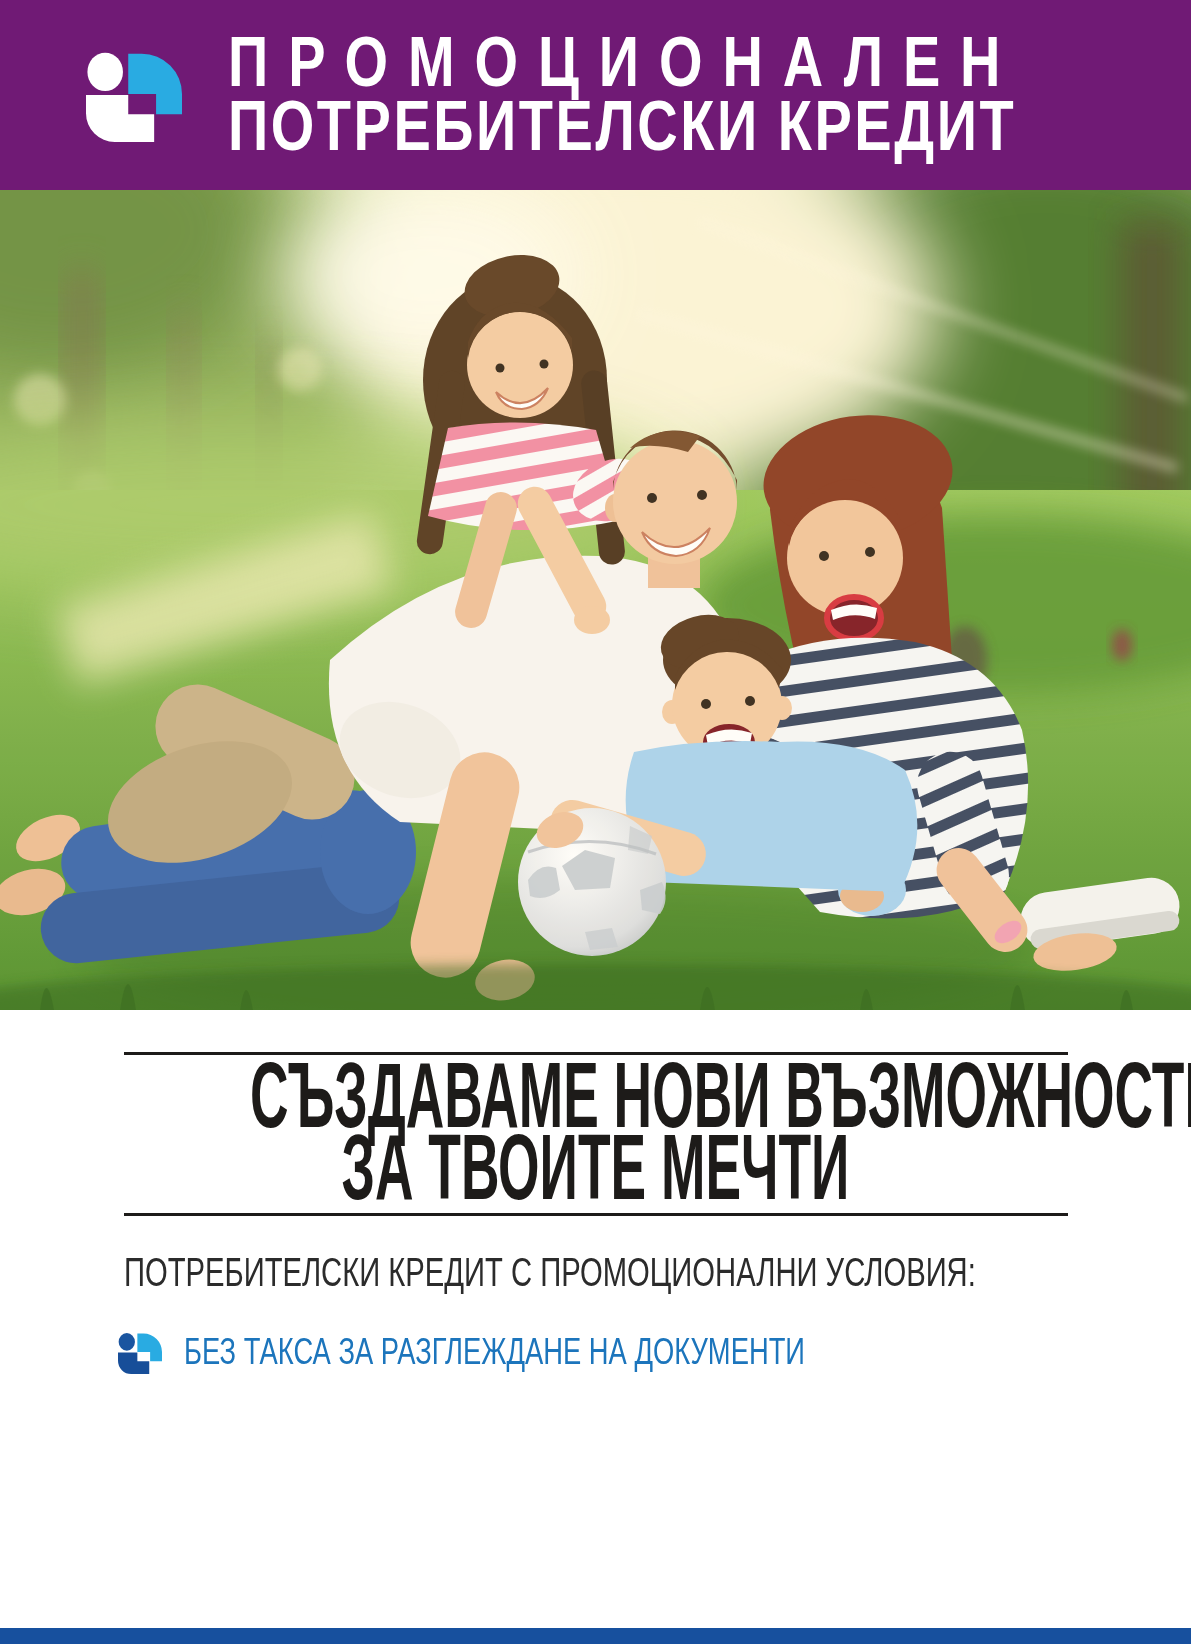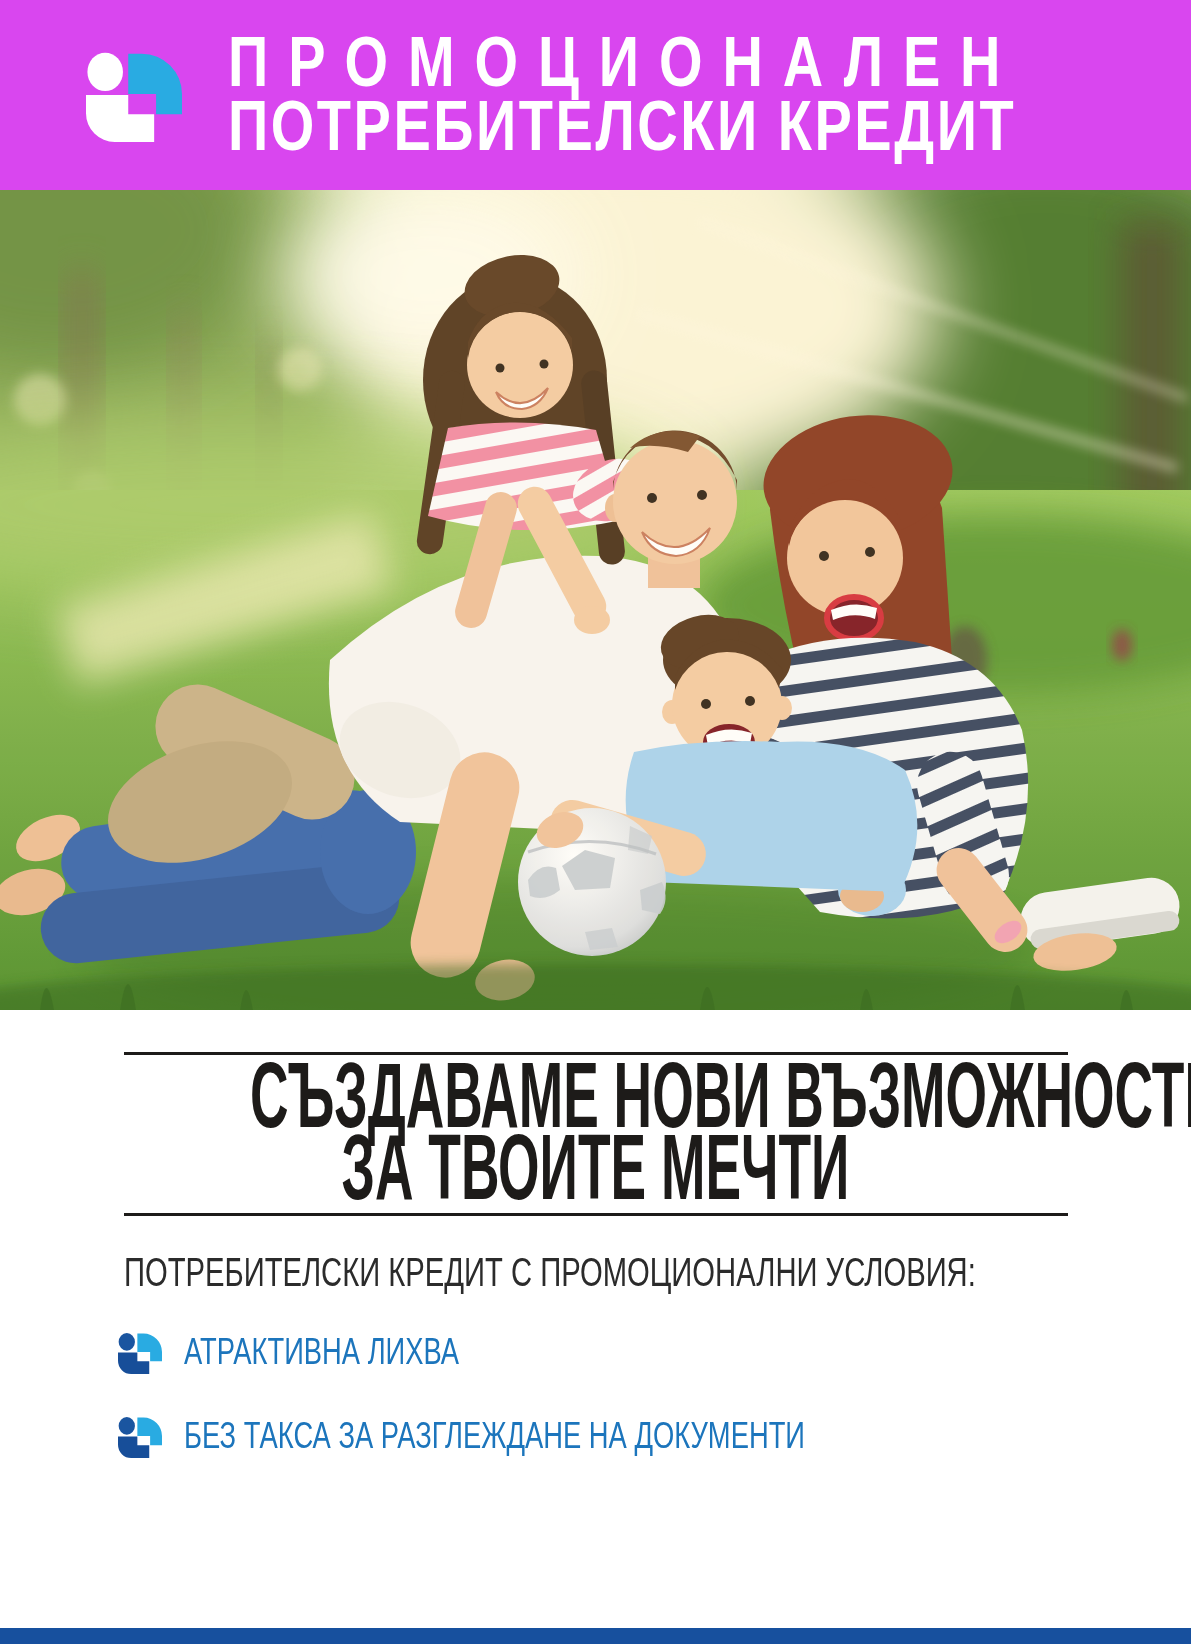--- a/index.html
+++ b/index.html
@@ -1,21 +1,21 @@
 <!DOCTYPE html>
 <html><head>
 <meta charset="utf-8">
 <style>
   html,body{margin:0;padding:0;}
   body{
     width:1191px;height:1644px;background:#ffffff;overflow:hidden;position:relative;
     font-family:"Liberation Sans", sans-serif;
   }
   
-  .topbar{height:190px;background:#d946ef;position:relative;}
+  .topbar{height:190px;background:#701a75;position:relative;}
   .logo-big{position:absolute;left:86px;top:46px;width:96px;height:96px;
     --dot:#FFFFFF;--quarter:#29ABE2;--body:#FFFFFF;}
   .topbar-title{position:absolute;left:228px;top:32px;color:#FFFFFF;font-weight:bold;}
   .topbar-line{display:block;transform:scaleX(.80);transform-origin:left center;
     white-space:nowrap;font-size:70px;line-height:60px;}
   .topbar-line1{letter-spacing:.355em;}
   .topbar-line2{letter-spacing:.045em;margin-top:4px;}
   
   .photo-band{height:820px;position:relative;overflow:hidden;}
   .photo-band svg{display:block;}
@@ -245,26 +245,20 @@
   </h1>
   <div class="rule rule-bottom"></div>
 
   <div class="subheading">ПОТРЕБИТЕЛСКИ КРЕДИТ С ПРОМОЦИОНАЛНИ УСЛОВИЯ:</div>
 
   <ul class="bullets">
     <li class="bullet">
       <svg class="logo-sm" viewBox="0 0 100 100">
           <use href="#ia-logo"></use>
         </svg>
-      <span class="bullet-label">АТРАКТИВНА ЛИХВА</span>
-    </li>
-    <li class="bullet">
-      <svg class="logo-sm" viewBox="0 0 100 100">
-          <use href="#ia-logo"></use>
-        </svg>
       <span class="bullet-label">БЕЗ ТАКСА ЗА РАЗГЛЕЖДАНЕ НА ДОКУМЕНТИ</span>
     </li>
   </ul>
 </main>
 
 <footer class="bottombar">
   <span class="footer-item footer-left">www.iabank.bg</span>
   <span class="footer-item footer-center">*2422</span>
   <span class="footer-item footer-right">0800 12 422</span>
 </footer>

